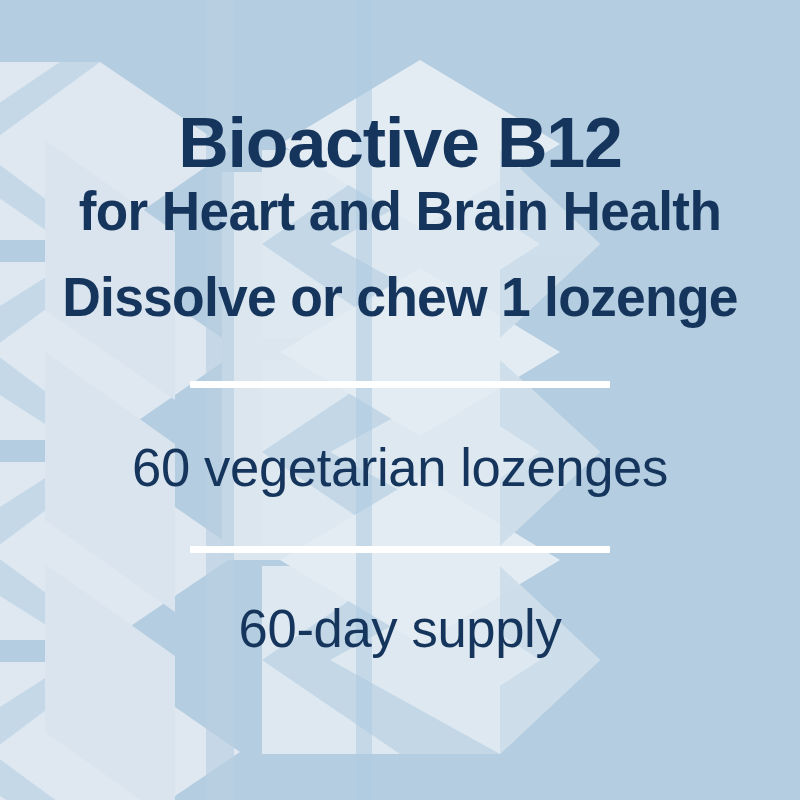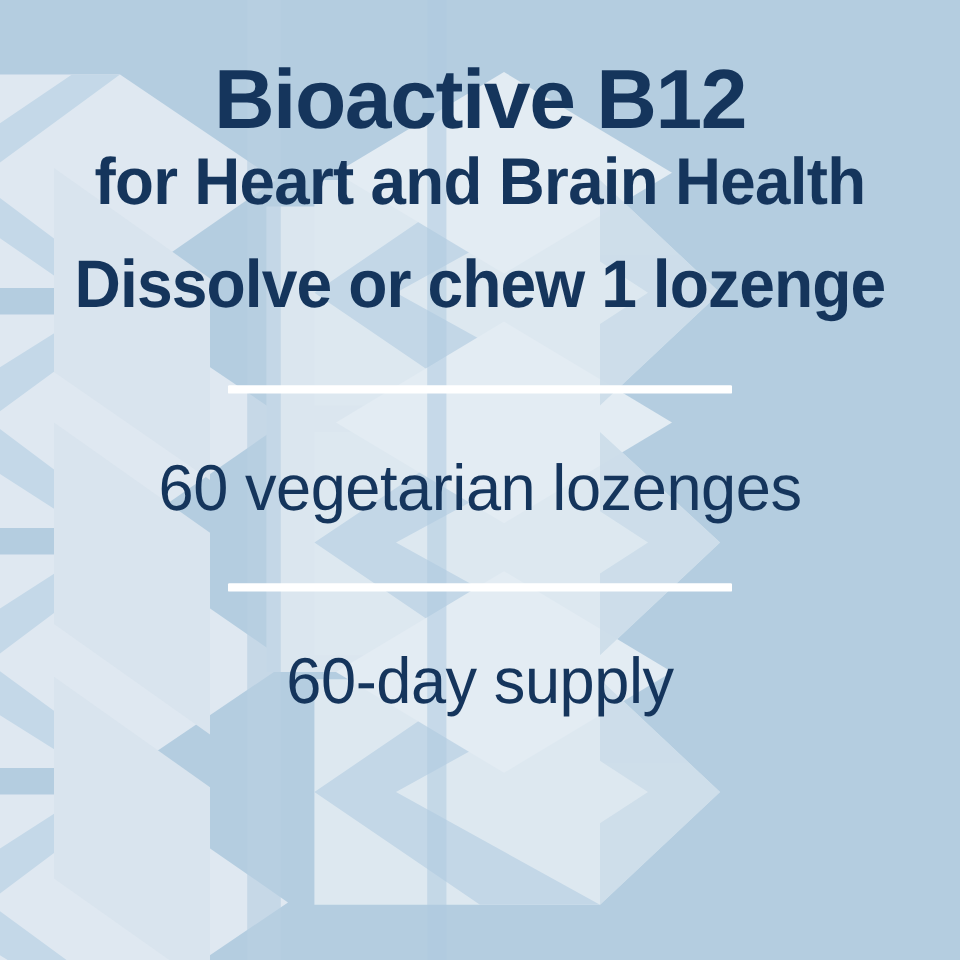--- a/index.html
+++ b/index.html
@@ -32,21 +32,21 @@
     position: absolute;
     left: 0;
     top: 0;
     width: 800px;
     height: 800px;
     display: flex;
     flex-direction: column;
     align-items: center;
     justify-content: flex-start;
     box-sizing: border-box;
-    padding-top: 48px;
+    padding-top: 108px;
   }
 
   .line {
     color: #15355c;
     text-align: center;
     width: 100%;
     white-space: nowrap;
     line-height: 1.0;
   }
 

